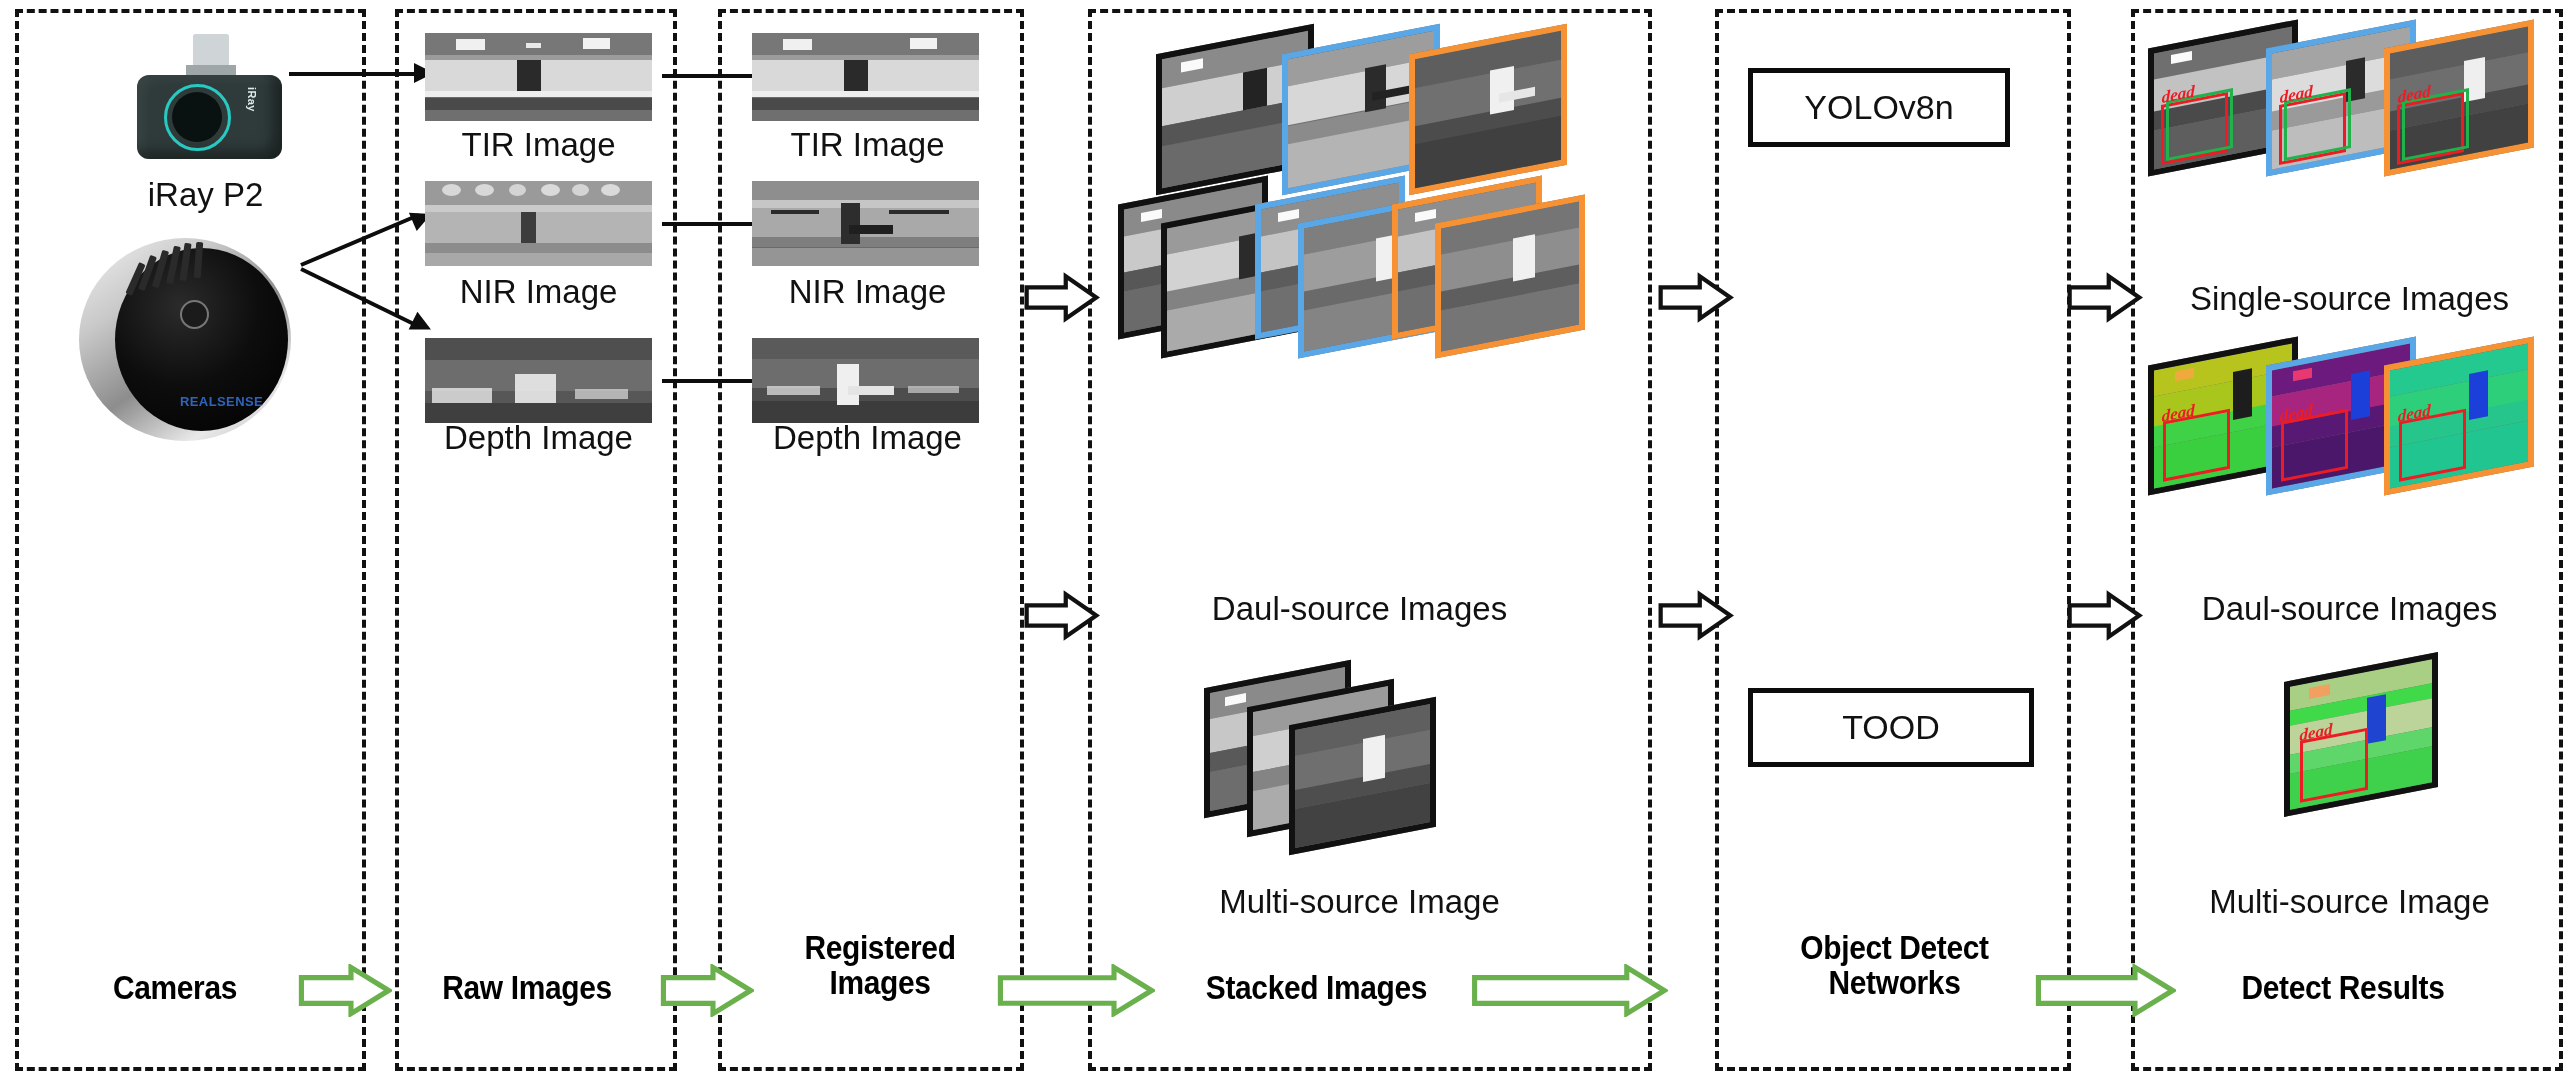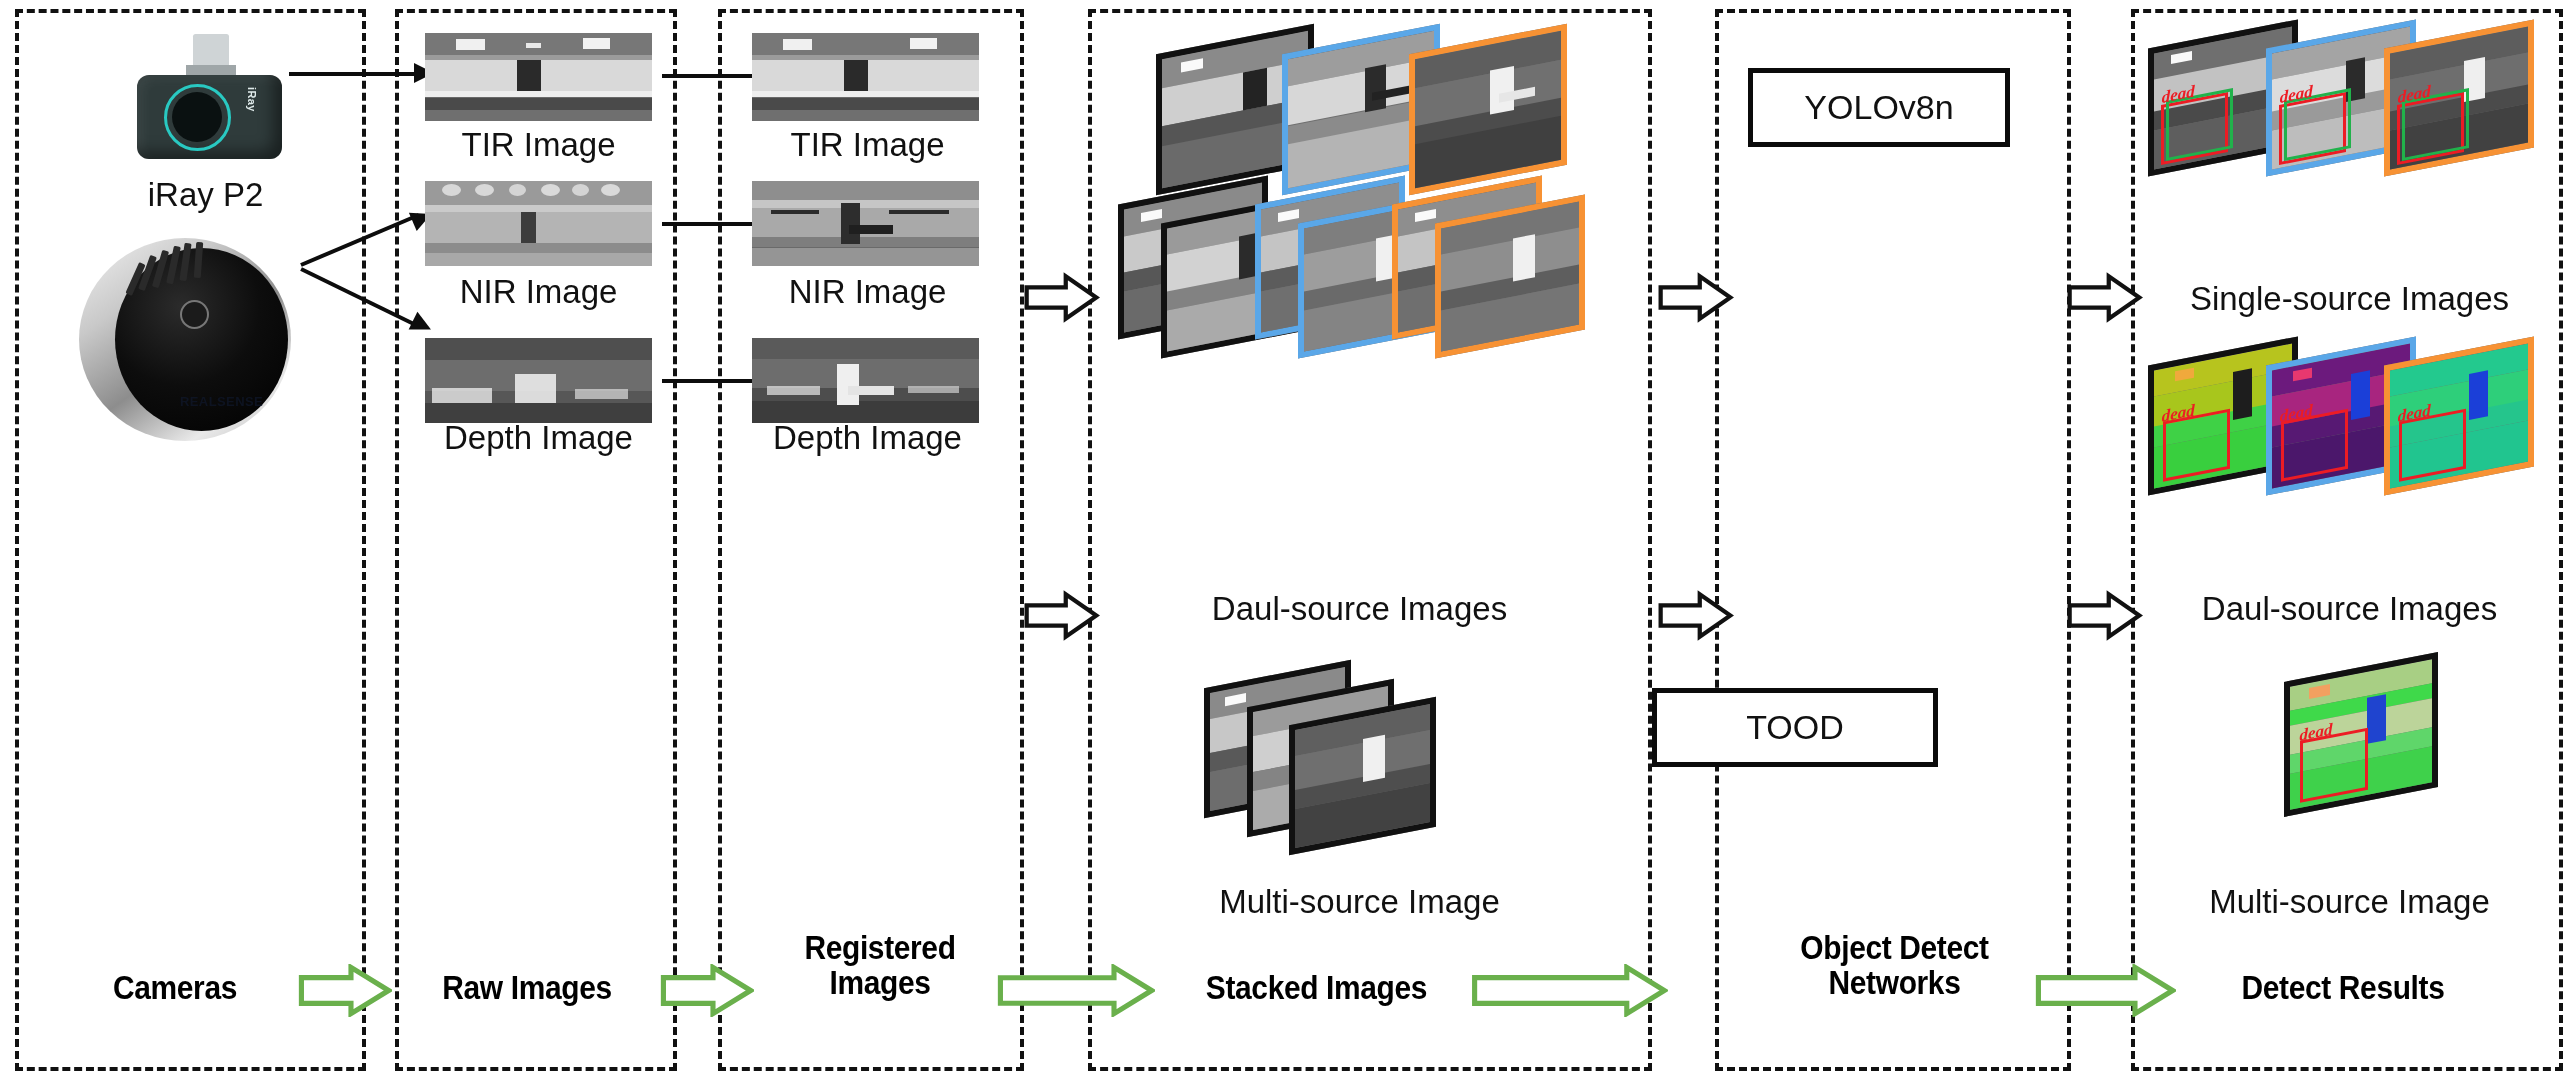--- a/index.html
+++ b/index.html
@@ -59,21 +59,21 @@
   .iray-lens{position:absolute;border-radius:50%;background:#0a1111;}
   .iray-logo{position:absolute;color:#dfeaea;font-size:11px;font-weight:bold;
              transform:rotate(90deg);transform-origin:left top;letter-spacing:0.4px;}
 
   .rs-wrap{position:absolute;}
   .rs-outer{position:absolute;border-radius:50%;
             background:linear-gradient(145deg,#f2f2f2 0%,#c9c9c9 28%,#8d8d8d 55%,#e9e9e9 80%,#bdbdbd 100%);}
   .rs-face{position:absolute;border-radius:50%;background:radial-gradient(circle at 38% 32%, #2b2b2b 0%, #0d0d0d 48%, #000 100%);}
   .rs-btn{position:absolute;border-radius:50%;background:#1b1b1b;border:2.6px solid #777;box-sizing:border-box;}
   .rs-vent{position:absolute;background:#2a2a2a;border-radius:1.7px;}
-  .rs-logo{position:absolute;color:#0f172a;font-size:13px;font-weight:bold;letter-spacing:0.4px;}
+  .rs-logo{position:absolute;color:#3b82f6;font-size:13px;font-weight:bold;letter-spacing:0.4px;}
 </style>
 </head>
 <body>
 
 <div id="stage">
 
   <div class="col" style="left:15.4px;  top:8.5px; width:351px;  height:1062px;"></div>
   <div class="col" style="left:395px; top:8.5px; width:282px;  height:1062px;"></div>
   <div class="col" style="left:718px; top:8.5px; width:306px;  height:1062px;"></div>
   <div class="col" style="left:1088px;top:8.5px; width:564px;  height:1062px;"></div>
@@ -298,21 +298,21 @@
   <div class="cap" style="left:1103px;top:885px;width:513px;">Multi-source Image</div>
 
   <svg class="blockarrow" style="left:1657px;top:272px;" width="77" height="51" viewBox="0 0 90 60">
     <polygon points="4,18 50,18 50,5 86,30 50,55 50,42 4,42" fill="#fff" stroke="#111" stroke-width="5"></polygon>
   </svg>
   <svg class="blockarrow" style="left:1657px;top:590px;" width="77" height="51" viewBox="0 0 90 60">
     <polygon points="4,18 50,18 50,5 86,30 50,55 50,42 4,42" fill="#fff" stroke="#111" stroke-width="5"></polygon>
   </svg>
 
   <div class="netbox" style="left:1748px;top:68px;width:262px;height:79px;">YOLOv8n</div>
-  <div class="netbox" style="left:1652px;top:688px;width:286px;height:79px;">TOOD</div>
+  <div class="netbox" style="left:1748px;top:688px;width:286px;height:79px;">TOOD</div>
 
   <svg class="blockarrow" style="left:2066px;top:272px;" width="77" height="51" viewBox="0 0 90 60">
     <polygon points="4,18 50,18 50,5 86,30 50,55 50,42 4,42" fill="#fff" stroke="#111" stroke-width="5"></polygon>
   </svg>
   <svg class="blockarrow" style="left:2066px;top:590px;" width="77" height="51" viewBox="0 0 90 60">
     <polygon points="4,18 50,18 50,5 86,30 50,55 50,42 4,42" fill="#fff" stroke="#111" stroke-width="5"></polygon>
   </svg>
 
   <div class="plane bk" style="left:2148px;top:34px;width:150px;height:128px;">
     <div class="lay" style="top:0;height:26px;background:#6f6f6f;"></div>

